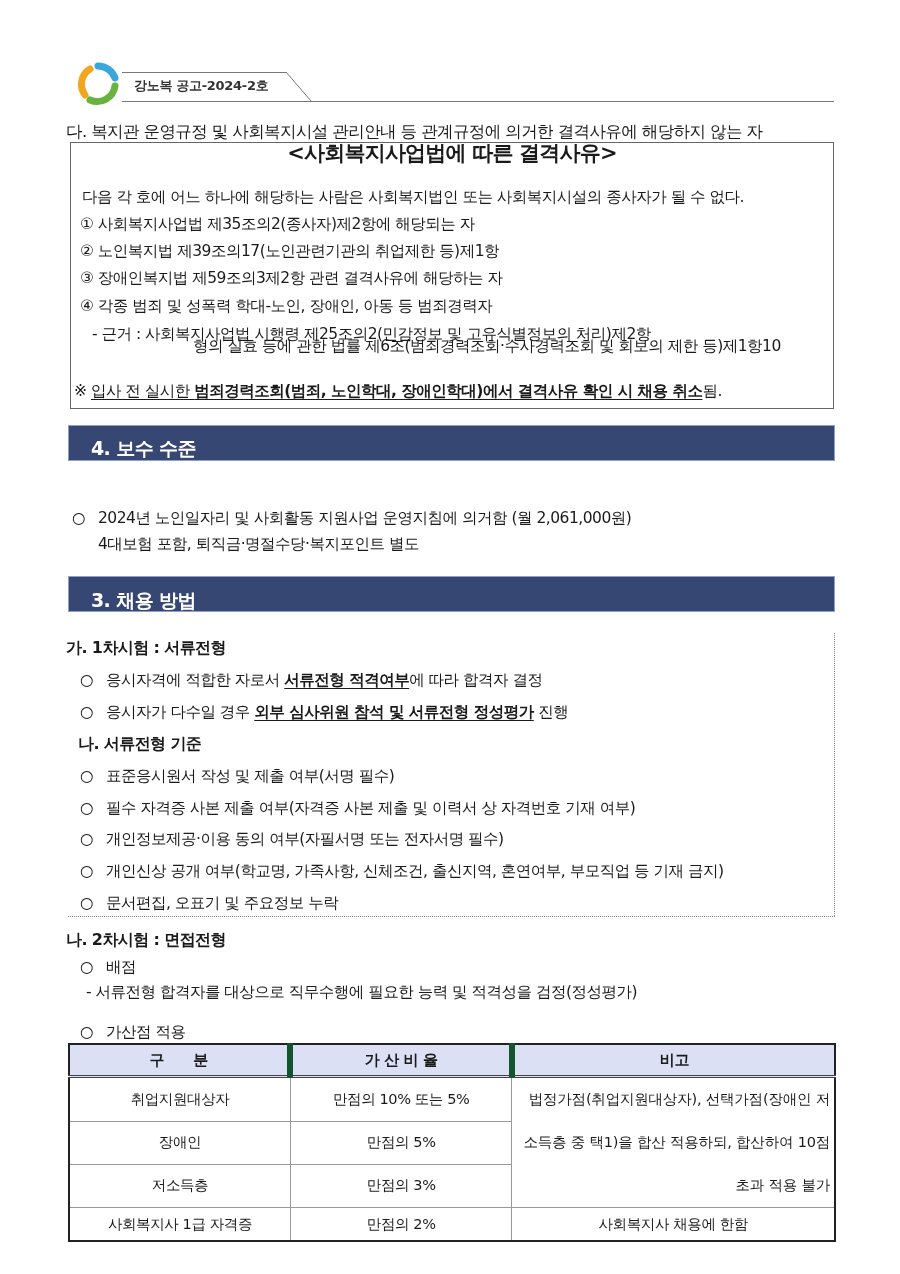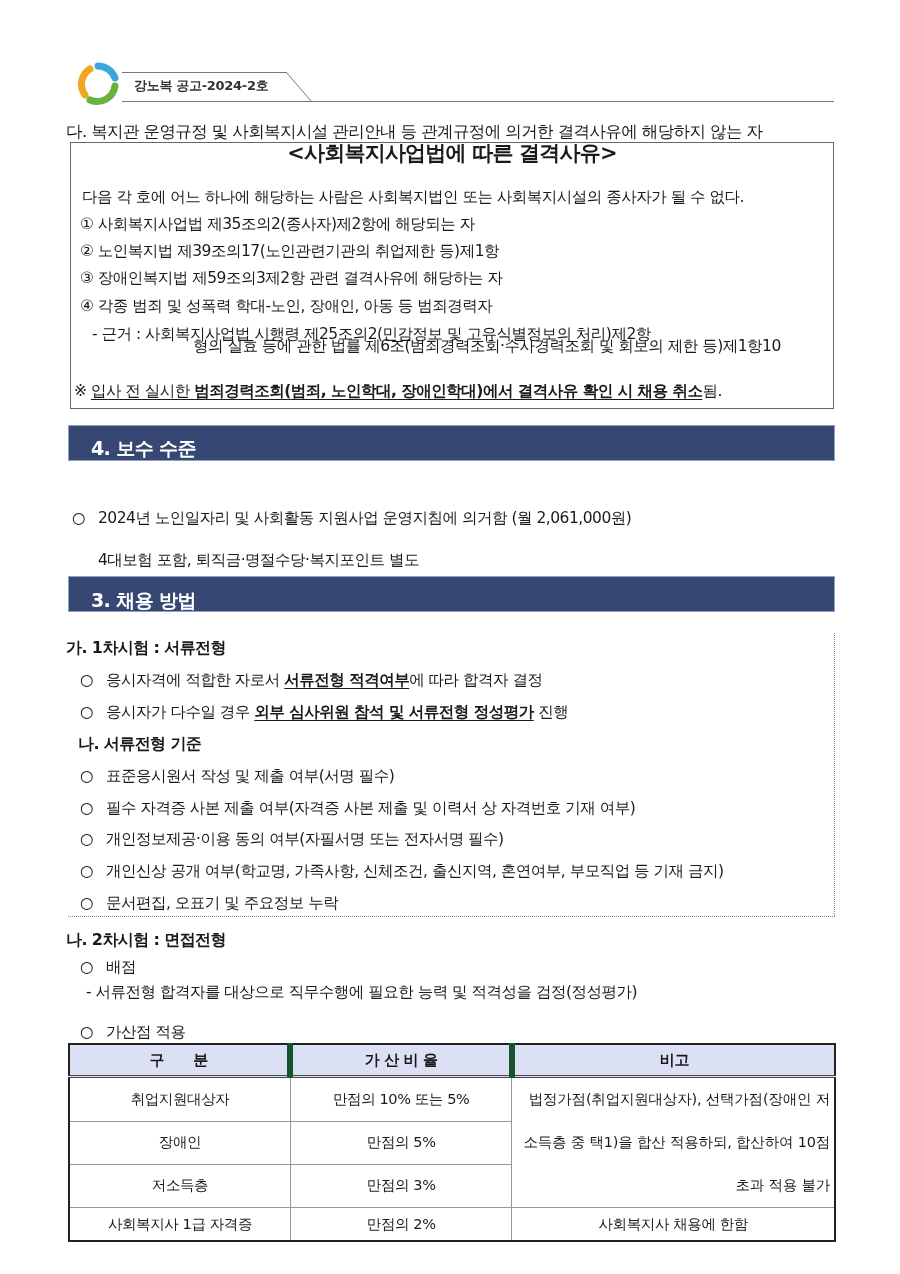--- a/index.html
+++ b/index.html
@@ -78,21 +78,21 @@
 <div class="abs box-line" style="left:74px; top:381px;">
   <span>※ </span><span class="uline"><span>입사 전 실시한 </span><span class="b-strong">범죄경력조회(범죄, 노인학대, 장애인학대)에서 결격사유 확인 시 채용 취소</span></span><span>됨.</span>
 </div>
 
 <div class="abs sec-bar" style="top:425px;">
   <div class="abs sec-title" style="left:22px; top:10px;">4. 보수 수준</div>
 </div>
 <div class="abs txt" style="left:72px; top:508px;">
   <span class="bullet">○</span><span>2024년 노인일자리 및 사회활동 지원사업 운영지침에 의거함 (월 2,061,000원)</span>
 </div>
-<div class="abs txt" style="left:98px; top:534px;margin-top:16px;">4대보험 포함, 퇴직금·명절수당·복지포인트 별도</div>
+<div class="abs txt" style="left:98px; top:534px;">4대보험 포함, 퇴직금·명절수당·복지포인트 별도</div>
 
 <div class="abs sec-bar" style="top:576px;">
   <div class="abs sec-title" style="left:22px; top:11px;">3. 채용 방법</div>
 </div>
 <div class="abs dash-right"></div>
 <div class="abs dash-bottom"></div>
 
 <div class="abs sub-head" style="left:66px; top:638px;">가. 1차시험 : 서류전형</div>
 <div class="abs txt" style="left:80px; top:670px;">
   <span class="bullet">○</span><span>응시자격에 적합한 자로서 </span><span class="b-strong uline">서류전형 적격여부</span><span>에 따라 합격자 결정</span>

